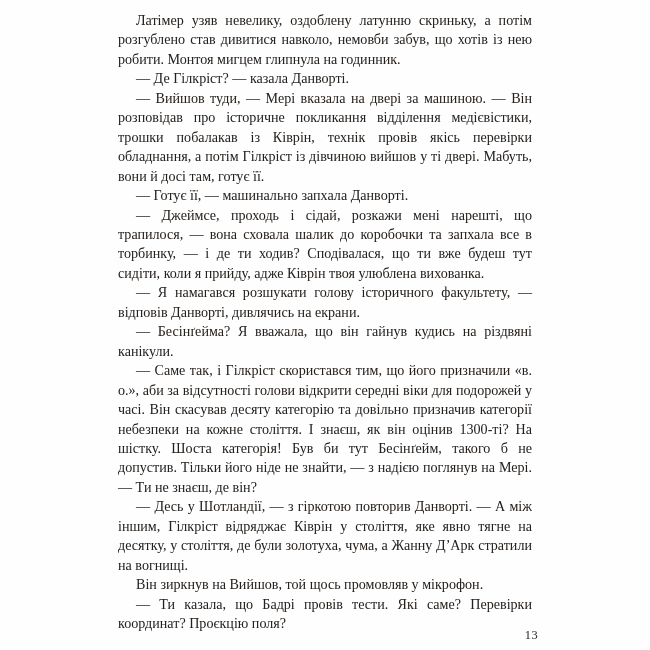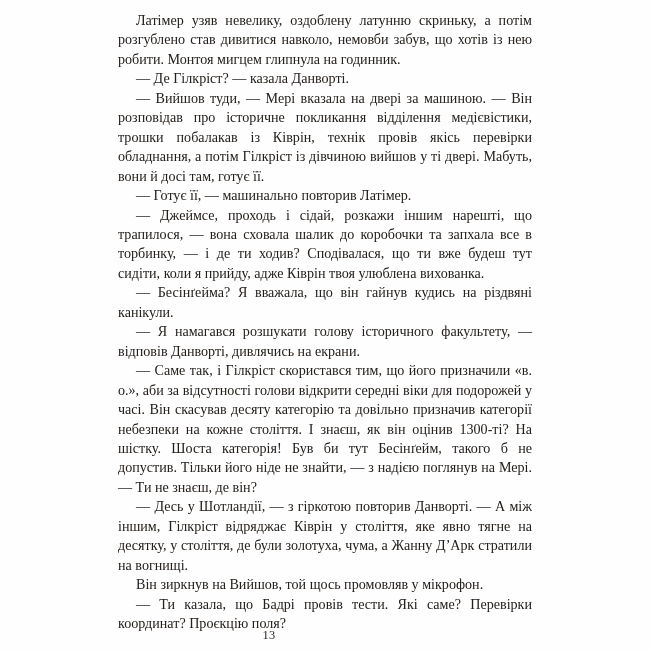--- a/index.html
+++ b/index.html
@@ -42,40 +42,40 @@
     text-align: justify;
     text-align-last: left;
     hyphens: manual;
   }
 
   #folio {
     position: absolute;
     left: 0;
     top: 628px;
     width: 538px;
-    text-align: center;
+    text-align: right;
     font-family: "Liberation Serif", "DejaVu Serif", serif;
     font-size: 12.4px;
     color: #2b2622;
     letter-spacing: 0.4px;
   }
 </style>
 </head>
 <body>
 
 <div id="page">
 
   <div id="text-block">
     <p class="para">Латімер узяв невелику, оздоблену латунню скриньку, а потім розгублено став дивитися навколо, немовби забув, що хотів із нею робити. Монтоя мигцем глипнула на годинник.</p>
     <p class="para">— Де Гілкріст? — казала Данворті.</p>
     <p class="para">— Вийшов туди, — Мері вказала на двері за машиною. — Він розповідав про історичне покликання відділення медієвістики, трошки побалакав із Ківрін, технік провів якісь перевірки обладнання, а потім Гілкріст із дівчиною вийшов у ті двері. Мабуть, вони й досі там, готує її.</p>
-    <p class="para">— Готує її, — машинально повторив Латімер.</p>
-    <p class="para">— Джеймсе, проходь і сідай, розкажи іншим нарешті, що трапилося, — вона сховала шалик до коробочки та запхала все в торбинку, — і де ти ходив? Сподівалася, що ти вже будеш тут сидіти, коли я прийду, адже Ківрін твоя улюблена вихованка.</p>
+    <p class="para">— Готує її, — машинально запхала Данворті.</p>
+    <p class="para">— Джеймсе, проходь і сідай, розкажи мені нарешті, що трапилося, — вона сховала шалик до коробочки та запхала все в торбинку, — і де ти ходив? Сподівалася, що ти вже будеш тут сидіти, коли я прийду, адже Ківрін твоя улюблена вихованка.</p>
+    <p class="para">— Я намагався розшукати голову історичного факультету, — відповів Данворті, дивлячись на екрани.</p>
     <p class="para">— Бесінґейма? Я вважала, що він гайнув кудись на різдвяні канікули.</p>
-    <p class="para">— Я намагався розшукати голову історичного факультету, — відповів Данворті, дивлячись на екрани.</p>
     <p class="para">— Саме так, і Гілкріст скористався тим, що його призначили «в. о.», аби за відсутності голови відкрити середні віки для подорожей у часі. Він скасував десяту категорію та довільно призначив категорії небезпеки на кожне століття. І знаєш, як він оцінив 1300-ті? На шістку. Шоста категорія! Був би тут Бесінґейм, такого б не допустив. Тільки його ніде не знайти, — з надією поглянув на Мері. — Ти не знаєш, де він?</p>
     <p class="para">— Десь у Шотландії, — з гіркотою повторив Данворті. — А між іншим, Гілкріст відряджає Ківрін у століття, яке явно тягне на десятку, у століття, де були золотуха, чума, а Жанну Д’Арк стратили на вогнищі.</p>
     <p class="para">Він зиркнув на Вийшов, той щось промовляв у мікрофон.</p>
     <p class="para">— Ти казала, що Бадрі провів тести. Які саме? Перевірки координат? Проєкцію поля?</p>
 
   </div>
 
   <div id="folio">13</div>
 
 </div>

